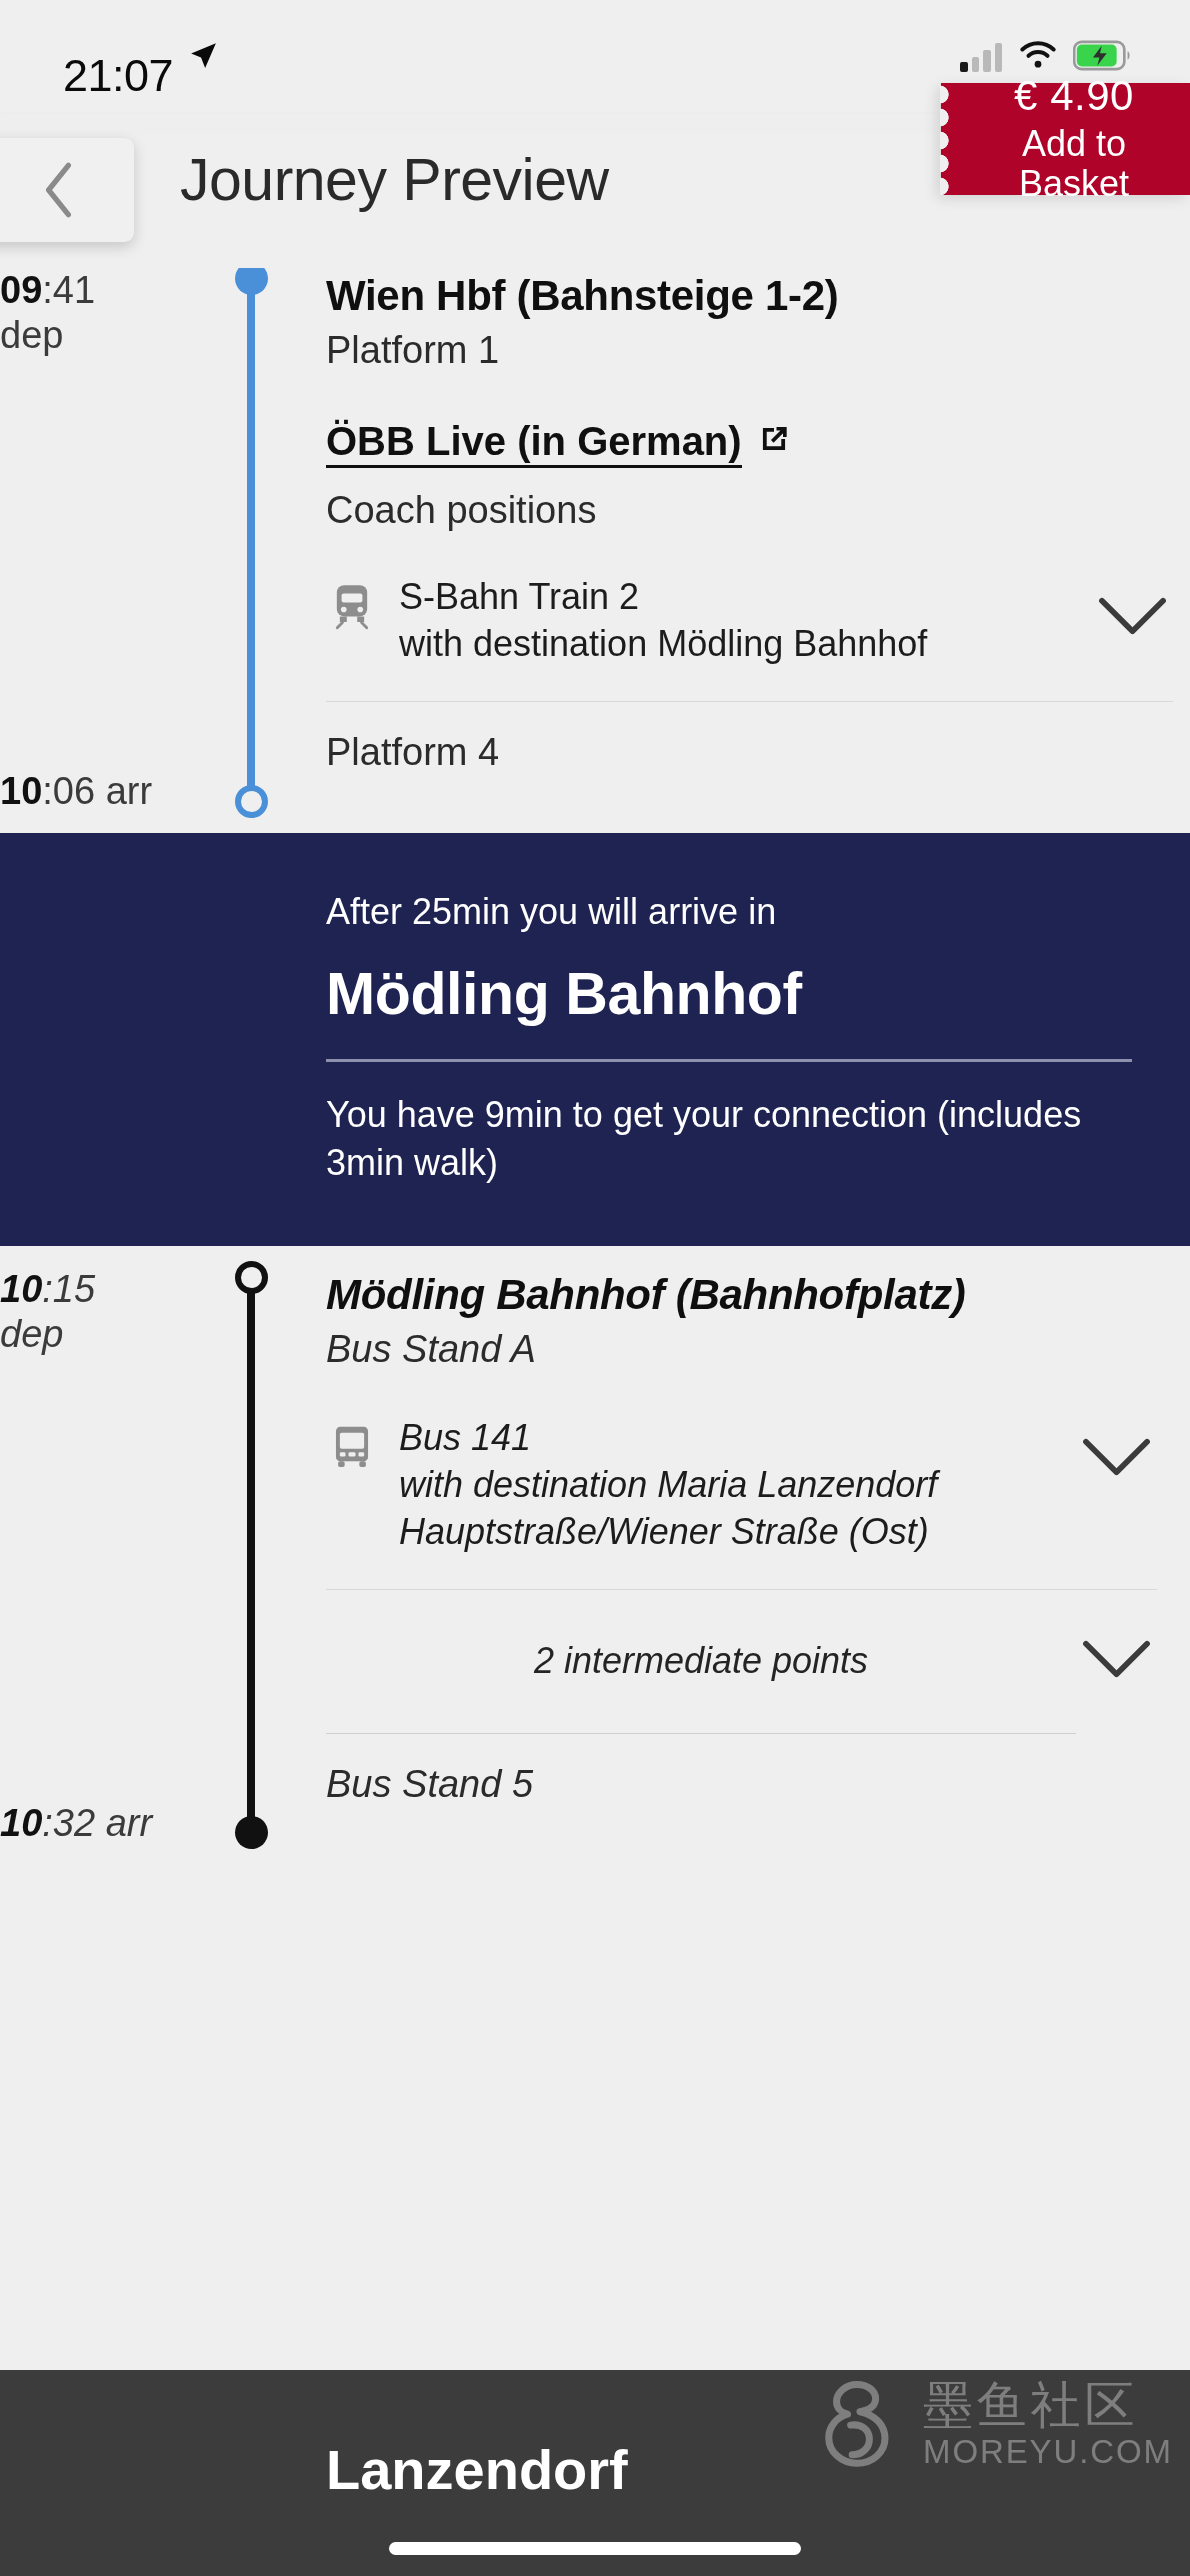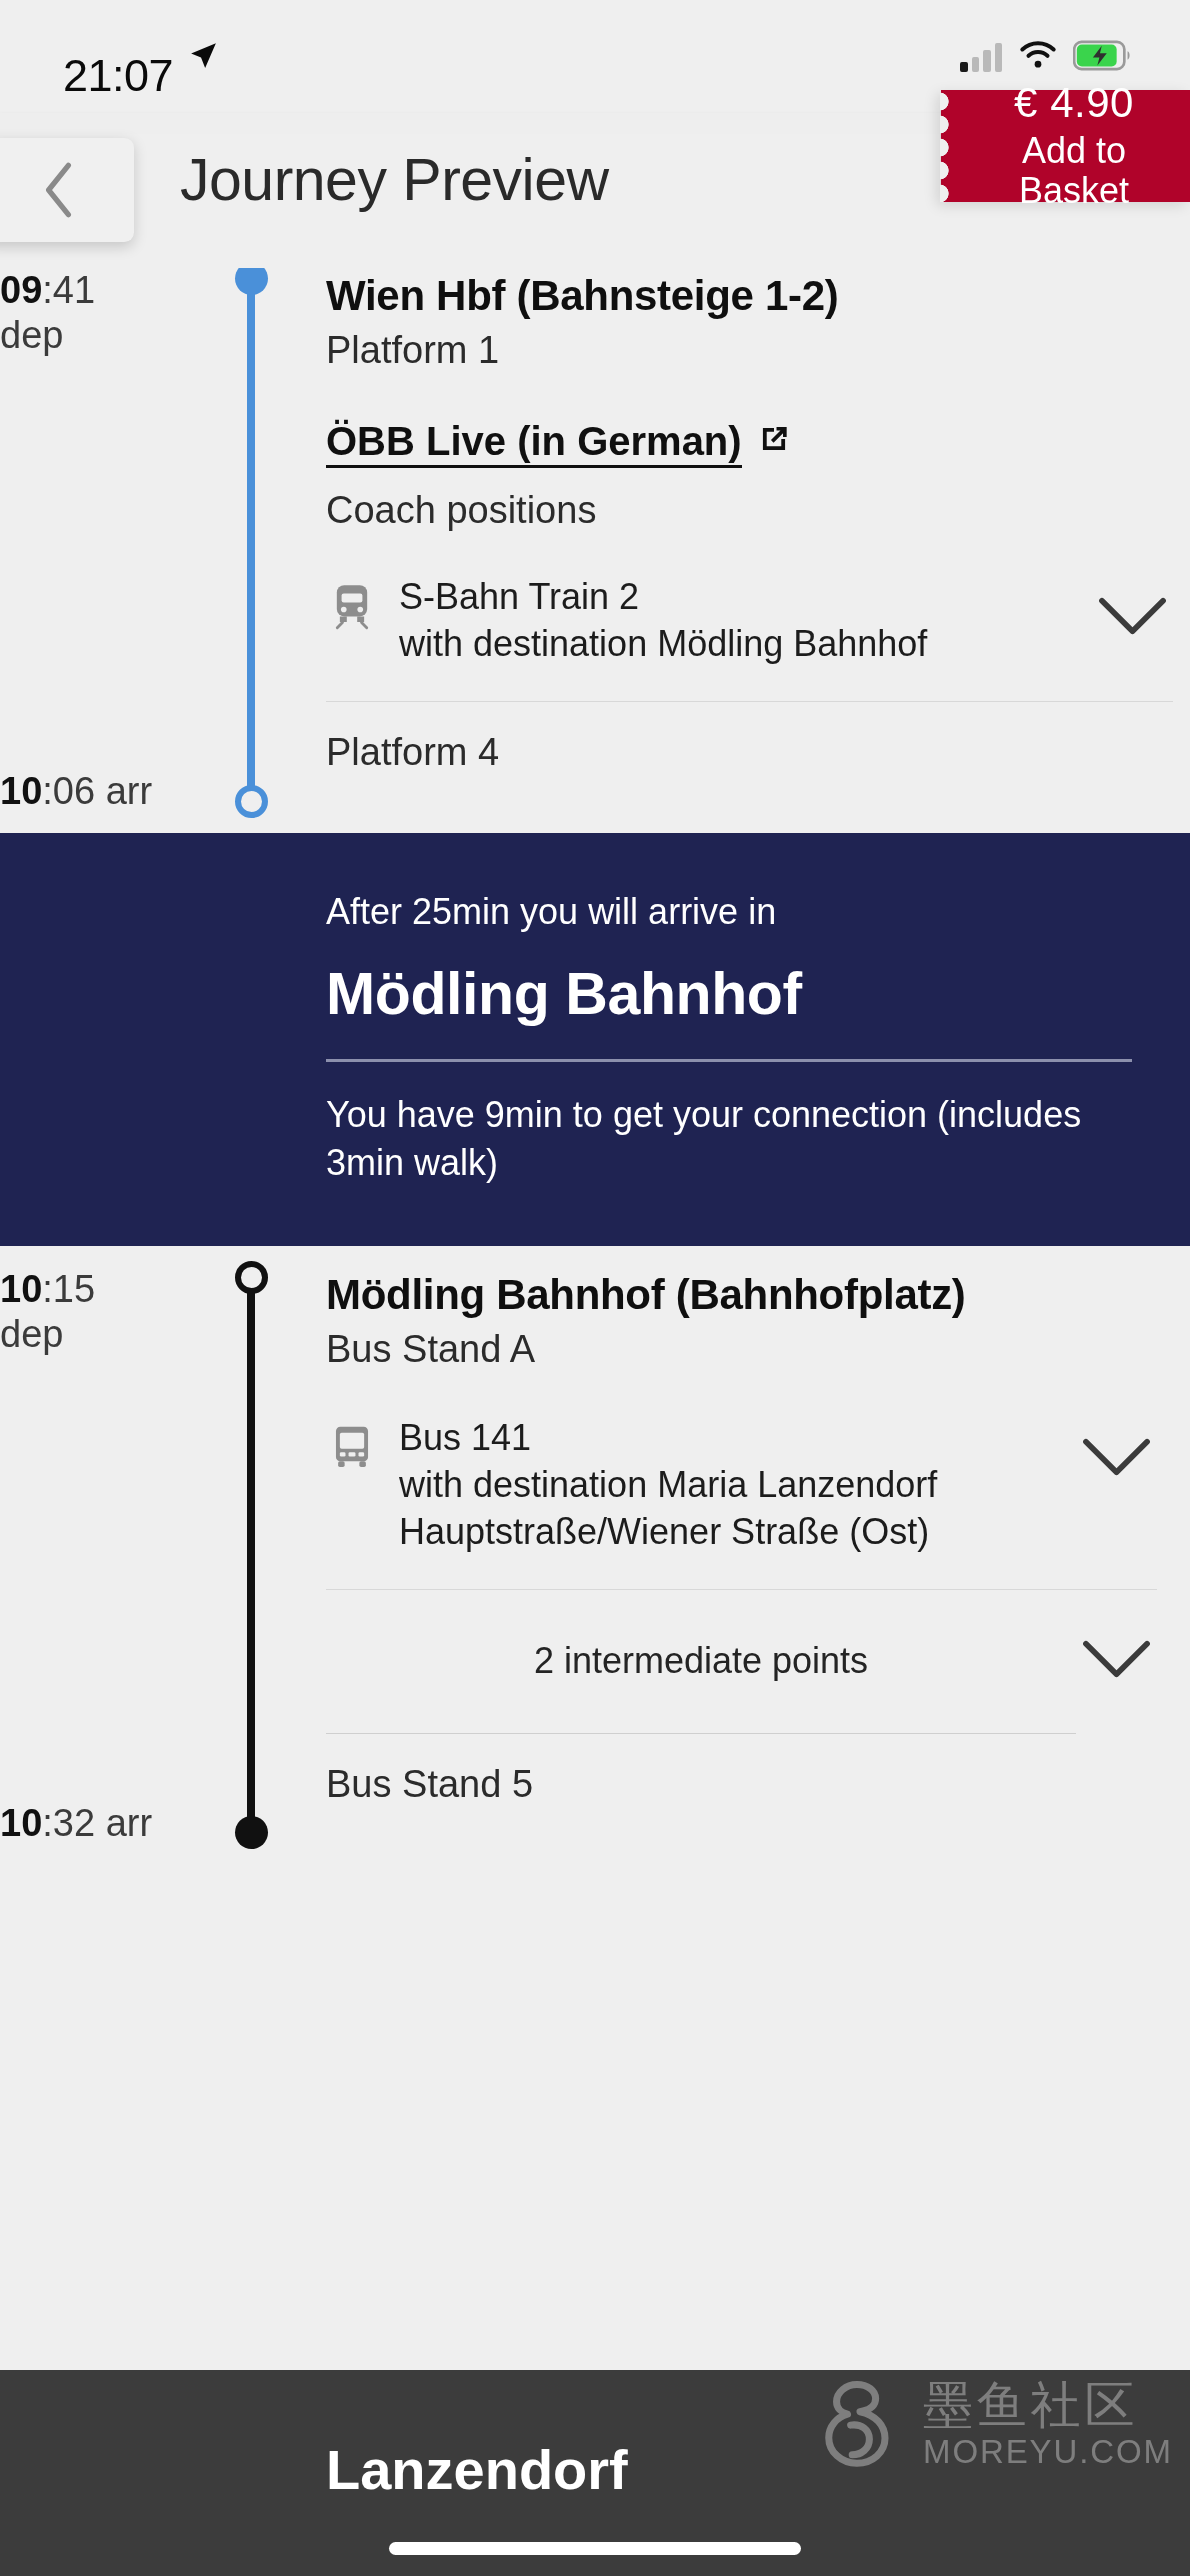--- a/index.html
+++ b/index.html
@@ -54,21 +54,20 @@
     letter-spacing:-0.5px; z-index:7;
   }
 
   
   .ticket {
     position:absolute; right:0; top:83px; width:249px; height:112px;
     background:#b0032a; color:#fff; z-index:10;
     display:flex; flex-direction:column; align-items:center; justify-content:center;
     padding-left:17px;
     box-shadow:-3.8px 3.8px 13.4px rgba(0,0,0,0.13);
-    margin-top:7px;
   }
   .ticket::before{
     content:""; position:absolute; left:-1px; top:0; width:13.4px; height:100%;
     background-image:radial-gradient(circle at 0 11.5px, #efefef 8.6px, transparent 9.2px);
     background-size:13.4px 23px; background-repeat:repeat-y;
   }
   .ticket-price { font-size:42px; font-weight:400; line-height:1.05; letter-spacing:0.5px; }
   .ticket-action { font-size:36px; font-weight:400; line-height:1.12; text-align:center; margin-top:5.8px; }
 
   
@@ -299,21 +298,21 @@
       </div>
     </div>
 
     <div class="navy">
       <div class="navy-top">After 25min you will arrive in</div>
       <div class="navy-big">Mödling Bahnhof</div>
       <div class="navy-hr"></div>
       <div class="navy-note">You have 9min to get your connection (includes 3min walk)</div>
     </div>
 
-    <div class="leg" style="min-height:403px;padding:23px 16px 29px 0;">
+    <div class="leg" style="min-height:403px;padding:23px 16px 29px 0;font-style:italic;">
       <div class="rail">
         <div class="line black"></div>
         <div class="dot hollow-black top"></div>
         <div class="dot filled-black bot"></div>
       </div>
 
       <div class="timecol dep">
         <span class="hh">10</span><span class="mm">:15</span>
         <span class="tag">dep</span>
       </div>

